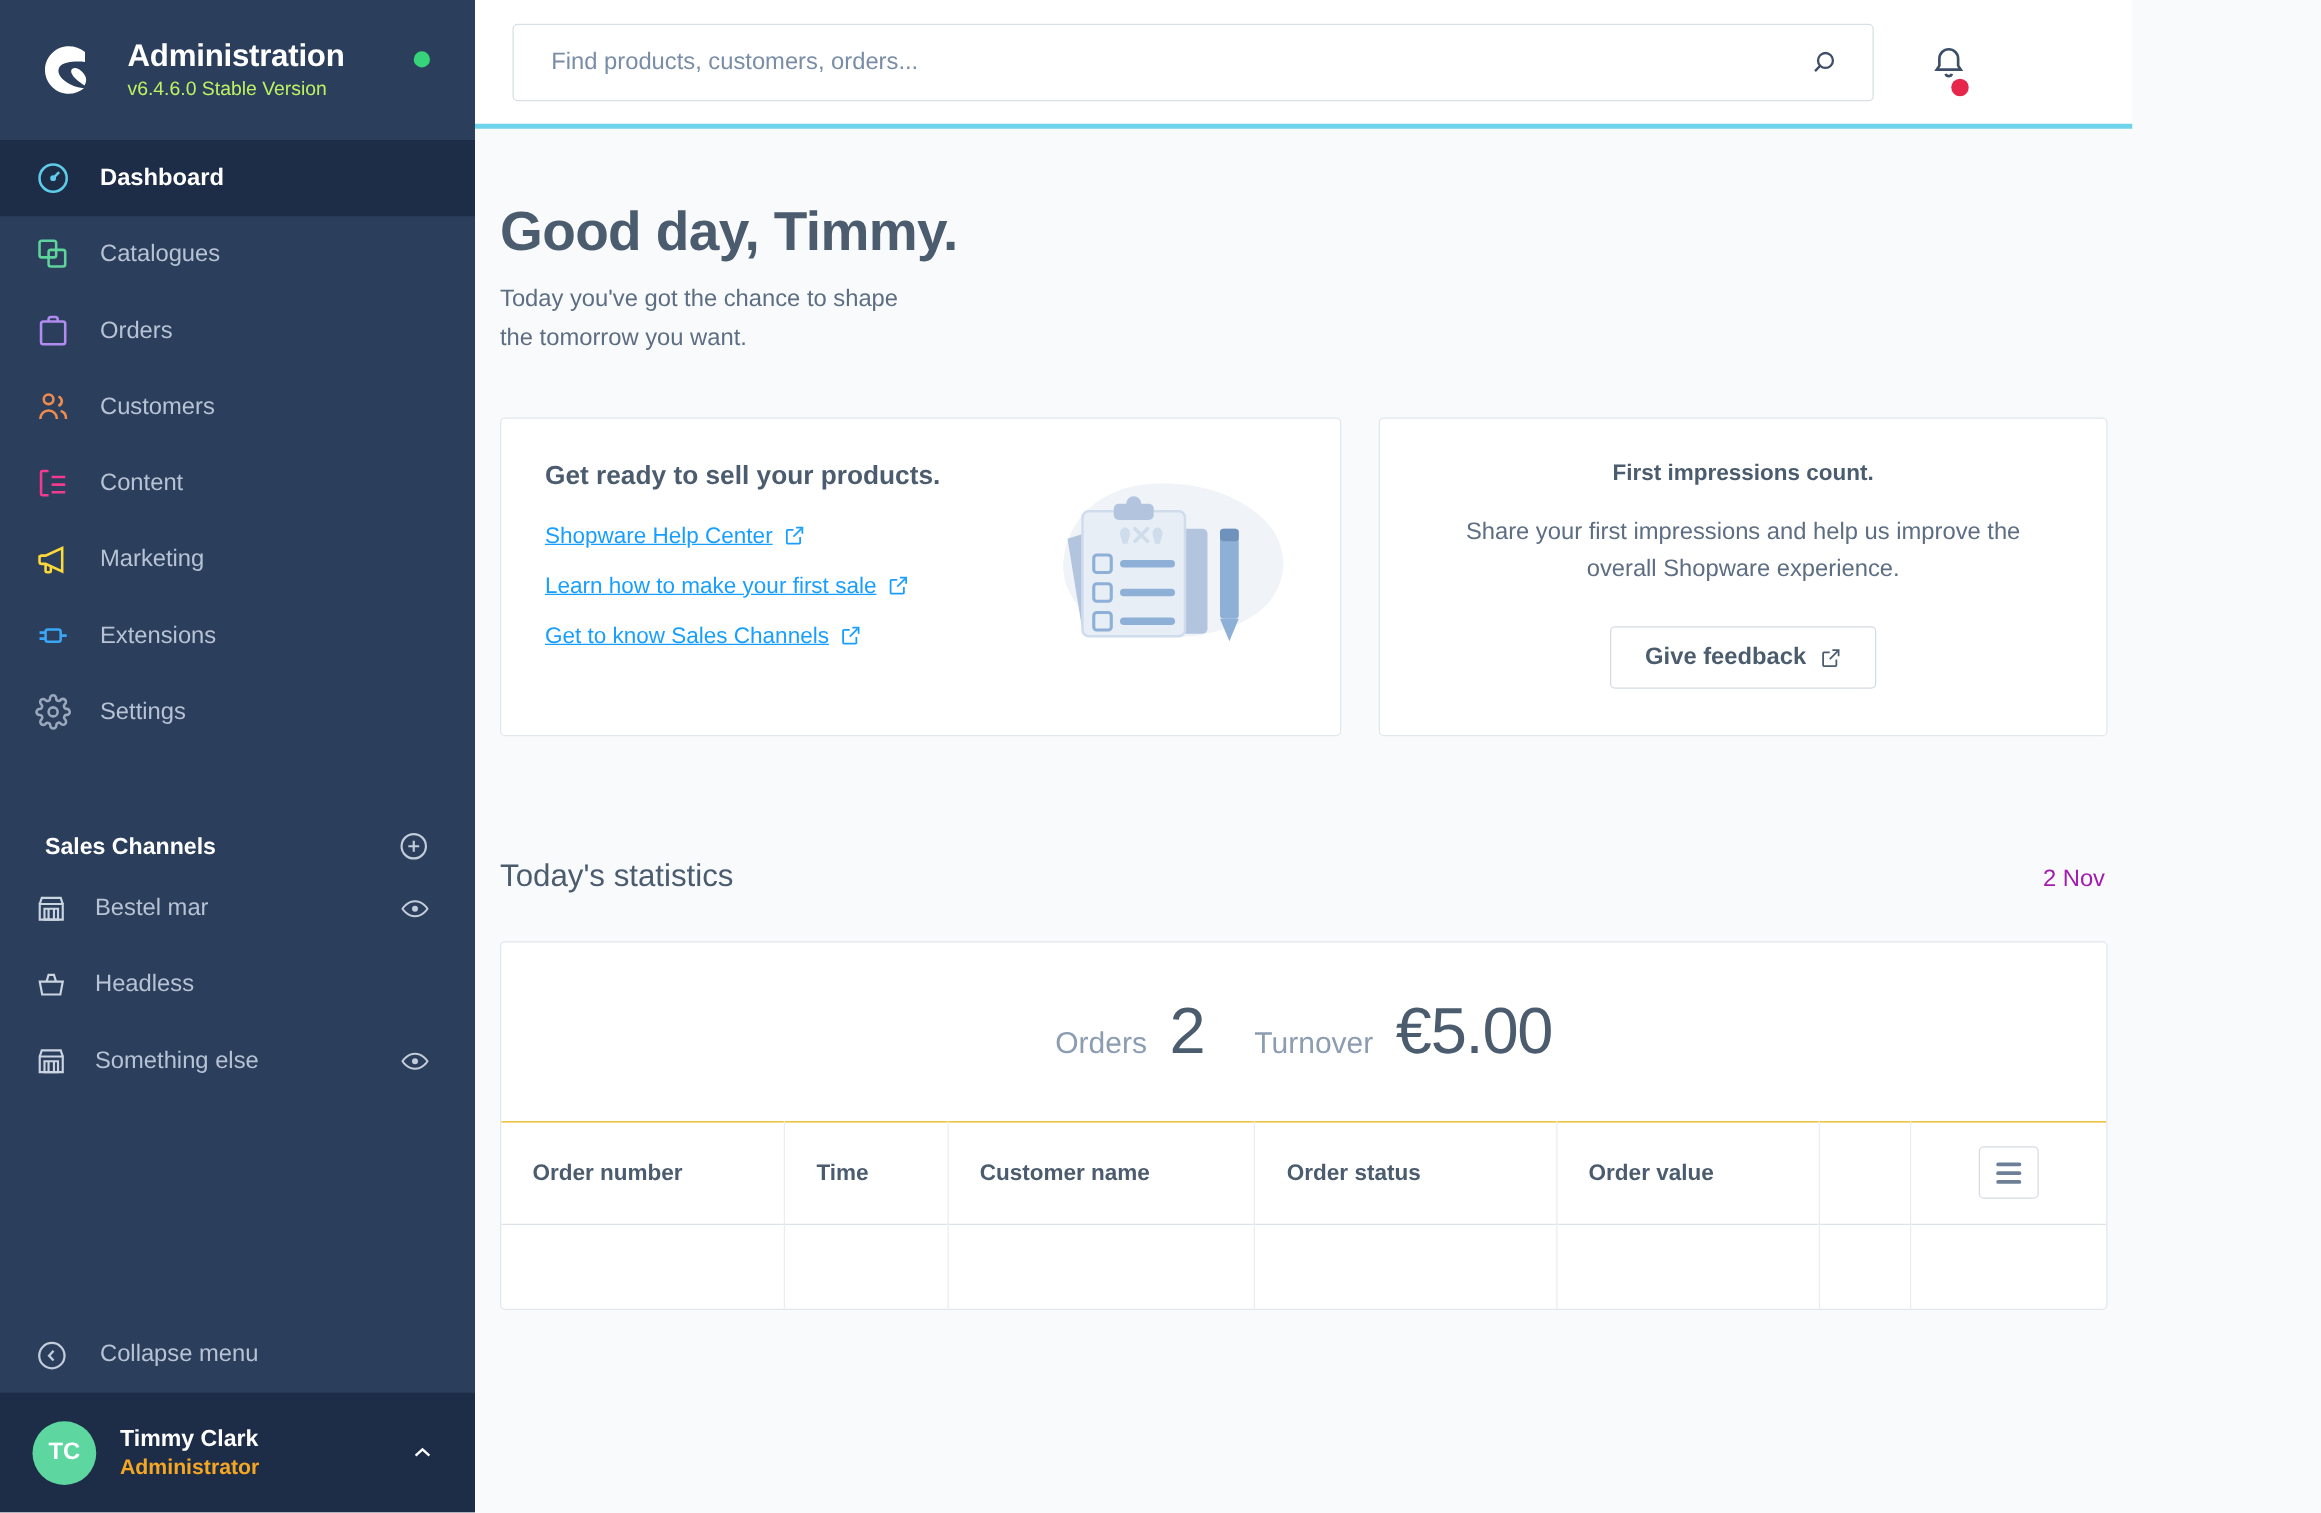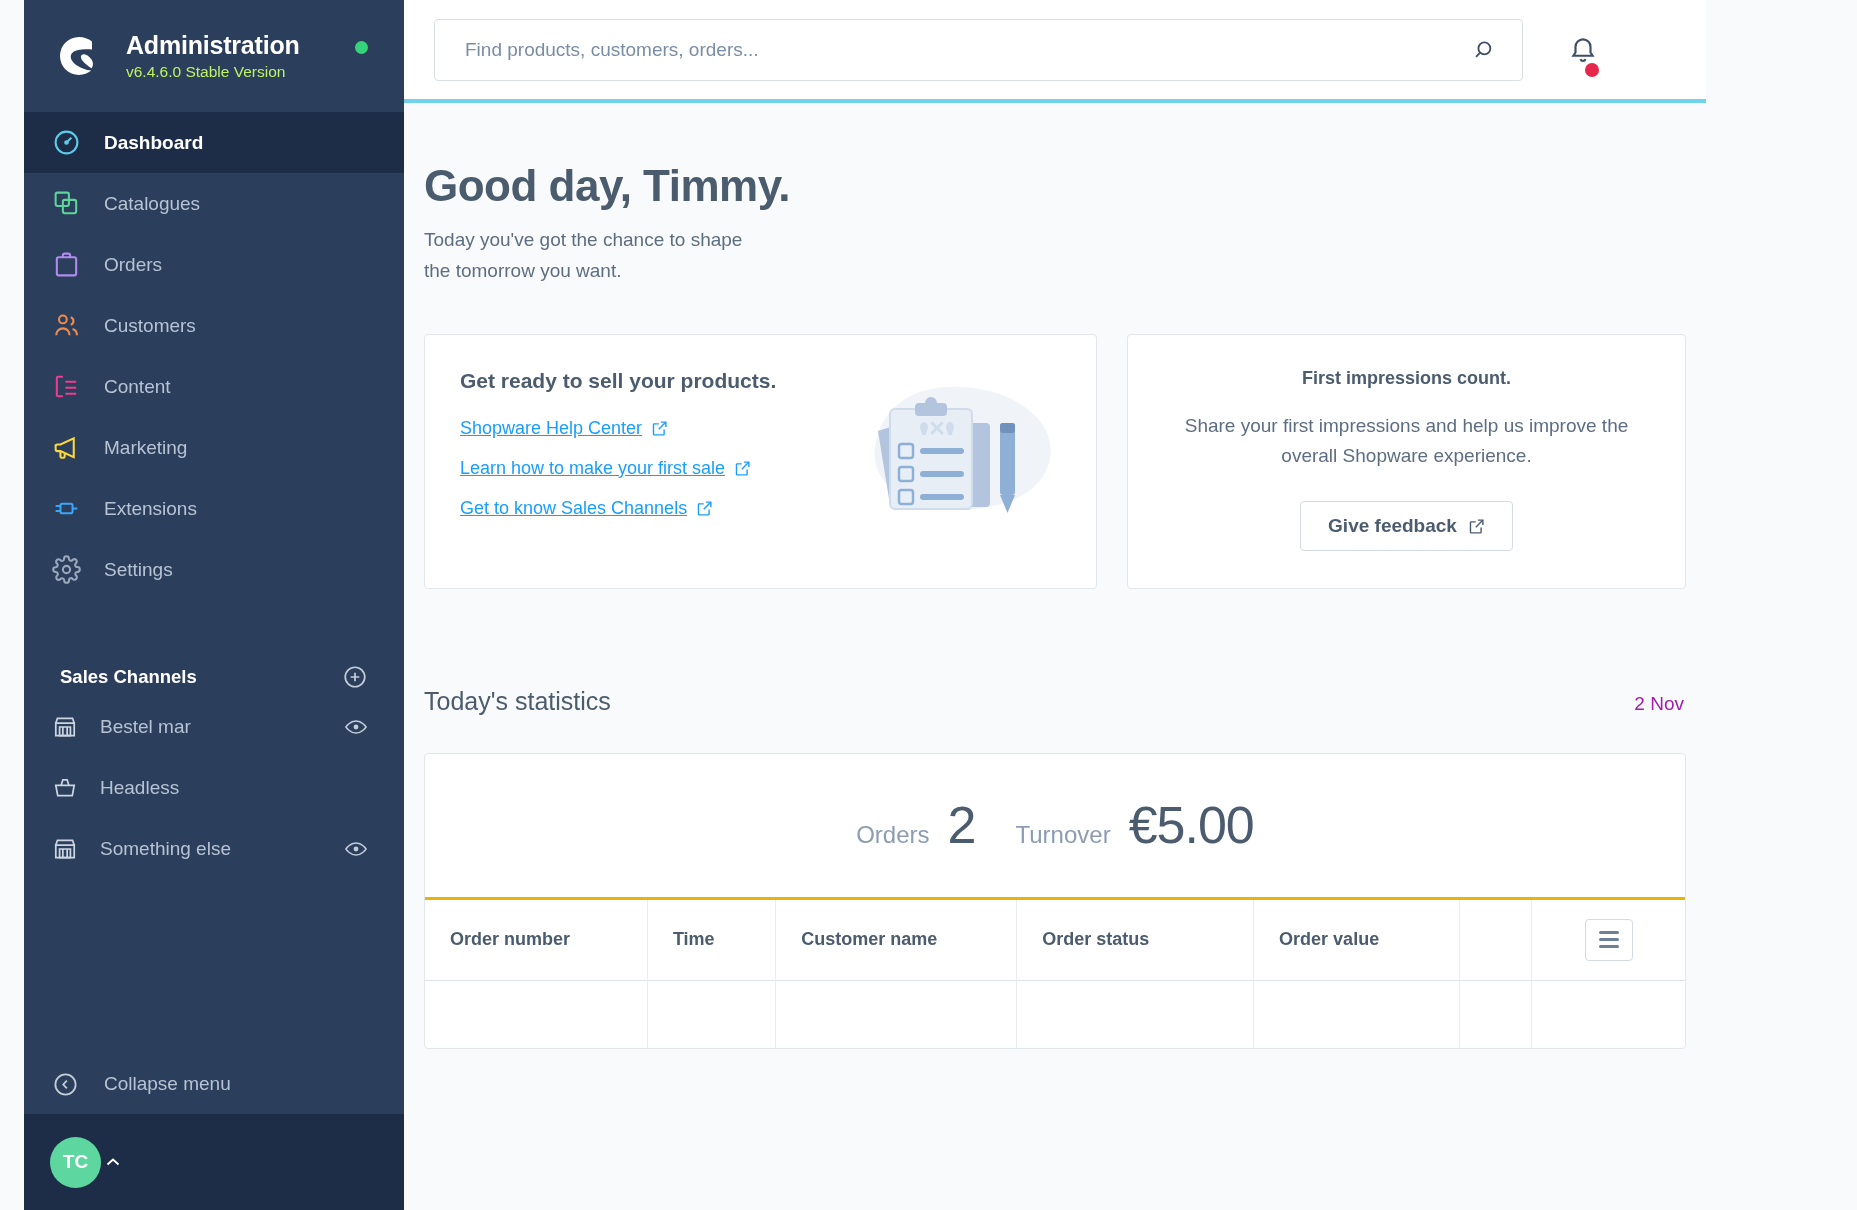--- a/index.html
+++ b/index.html
@@ -2,21 +2,21 @@
 <html><head>
 <meta charset="utf-8">
 <style>
   * { box-sizing: border-box; margin: 0; padding: 0; }
   html, body {
     width: 1857px; height: 1210px;
     font-family: "Liberation Sans", sans-serif;
     overflow: hidden;
     background: #f9fafb;
   }
-  .app { position: relative; width: 1706px; height: 1210px; display: flex; padding-left: 24px; }
+  .app { position: relative; width: 1706px; height: 1210px; display: flex; }
 
   
   .sidebar {
     width: 380px; height: 1210px;
     background: #2b3e5b;
     display: flex; flex-direction: column;
     position: relative; flex: 0 0 380px;
     overflow: hidden;
   }
   .sb-header {
@@ -147,21 +147,21 @@
     border-radius: 4px; overflow: hidden;
   }
   .kpis { height: 143px; display: flex; align-items: center; justify-content: center; gap: 40px; }
   .kpi { display: flex; align-items: baseline; gap: 18px; }
   .kpi-label { font-size: 24px; color: #8c9db1; }
   .kpi-value { font-size: 52px; color: #4b5c6f; font-weight: normal; letter-spacing: -1px; }
 
   table.orders { width: 100%; border-collapse: collapse; table-layout: fixed; }
   table.orders th {
     height: 82px; text-align: left; font-size: 18px; font-weight: bold;
-    color: #4b5c6f; border-top: 3px solid #eab308; border-right: 1px solid #e9edf1;
+    color: #4b5c6f; border-top: 1px solid #eab308; border-right: 1px solid #e9edf1;
     padding-left: 25px; vertical-align: middle;
   }
   table.orders th.last { border-right: none; text-align: center; padding-left: 0; }
   table.orders td { height: 68px; border-top: 1px solid #dde3e9; border-right: 1px solid #e9edf1; }
   table.orders td.last { border-right: none; }
   .col-settings-btn {
     width: 48px; height: 42px; border: 1px solid #d4dbe2; border-radius: 4px;
     background: #fff; display: inline-flex; align-items: center; justify-content: center;
     cursor: pointer; flex-direction: column; gap: 4px; padding: 0;
   }
@@ -337,20 +337,24 @@
         <svg width="27" height="27" viewBox="0 0 24 24" fill="none" stroke="#c3cdda" stroke-width="1.6">
           <circle cx="12" cy="12" r="9"></circle>
             <path d="M13.2 8.5L10 12l3.2 3.5"></path>
         </svg>
       </span>
       <span class="collapse-label">Collapse menu</span>
     </div>
 
     <div class="sb-user">
       <div class="avatar">TC</div>
+      <div class="user-meta">
+        <div class="user-name">Timmy Clark</div>
+        <div class="user-role">Administrator</div>
+      </div>
       <span style="display:flex;">
         <svg width="24" height="24" viewBox="0 0 24 24" fill="none" stroke="#ffffff" stroke-width="1.9">
           <path d="M6.5 14.5L12 9.5l5.5 5"></path>
         </svg>
       </span>
     </div>
   </aside>
 
   <section class="main">
 

